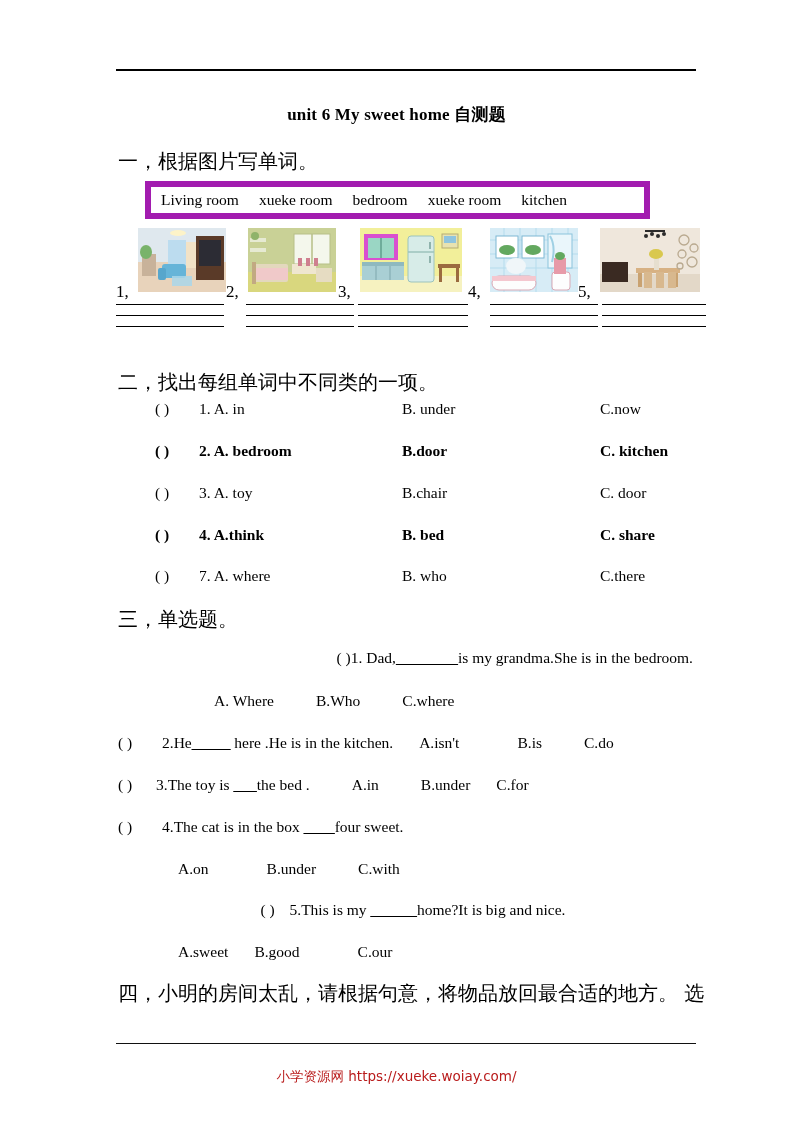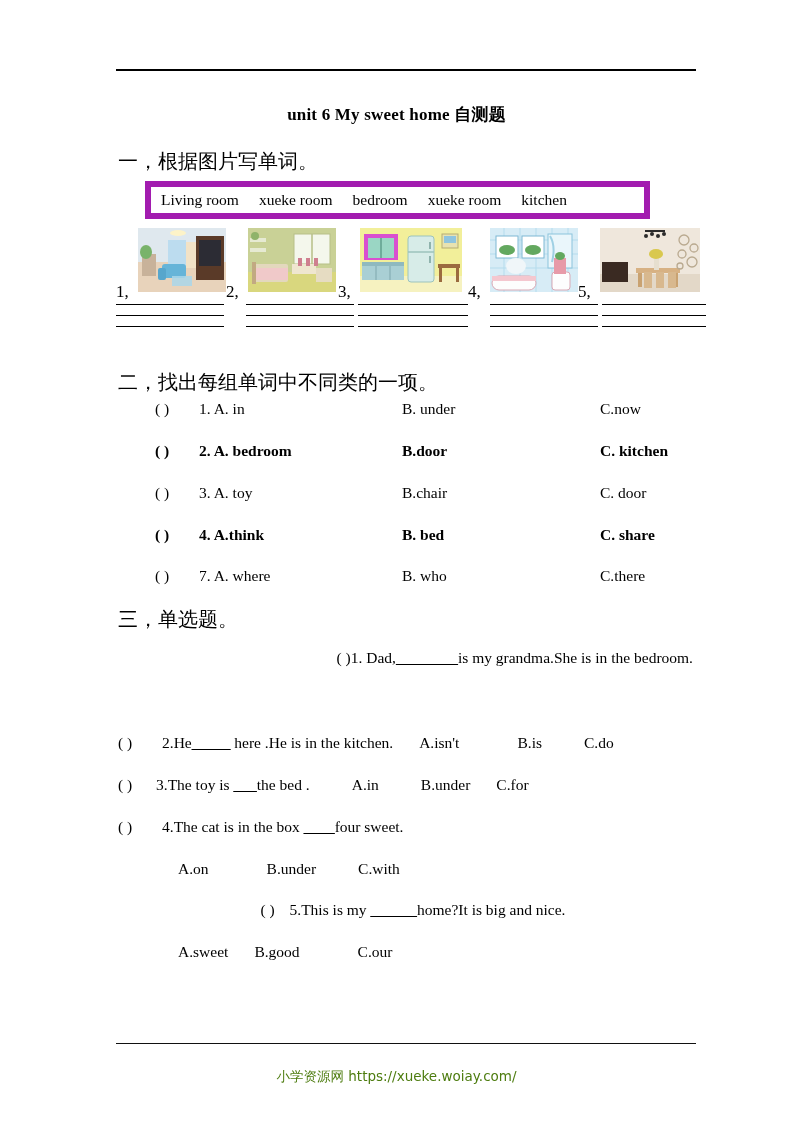--- a/index.html
+++ b/index.html
@@ -171,21 +171,21 @@
   .gap-l { display: inline-block; width: 58px; }
 
   
   .watermark {
     position: absolute;
     left: 0;
     top: 1068px;
     width: 793px;
     text-align: center;
     font-size: 13.5px;
-    color: #4d7c0f;
+    color: #b91c1c;
     font-family: "DejaVu Sans", "Liberation Sans", sans-serif;
   }
 </style>
 </head>
 <body>
 
 <div class="page">
 
   <div class="rule-top"></div>
 
@@ -402,20 +402,23 @@
     <span class="paren">(        )</span><span class="stem">7. A. where</span>
     <span class="optB"> B. who</span>
     <span class="optC">C.there</span>
   </div>
 
   <div class="sec-head" id="sec3-head">三，单选题。</div>
 
   <div class="inlinerow" style="top:649px;text-align:right;">
     <span class="paren" style="display:inline-block;width:44px;">(        )</span><span>1. Dad,</span><span class="blank-u">________</span><span>is my grandma.She is in the bedroom.</span>
   </div>
+  <div class="optline" style="top:692px;left:214px;">
+    <span class="o">A. Where</span><span class="gap-m"></span><span class="o">B.Who</span><span class="gap-m"></span><span class="o">C.where</span>
+  </div>
 
   <div class="inlinerow" style="top:734px;">
     <span class="paren" style="display:inline-block;width:44px;">(        )</span><span>2.He</span><span class="blank-u">_____</span><span> here .He is in the kitchen.</span><span class="gap-s"></span><span class="o">A.isn't</span><span class="gap-l"></span><span class="o">B.is</span><span class="gap-m"></span><span class="o">C.do</span>
   </div>
 
   <div class="inlinerow" style="top:776px;">
     <span class="paren" style="display:inline-block;width:38px;">(      )</span><span>3.The toy is </span><span class="blank-u">___</span><span>the bed .</span><span class="gap-m"></span><span class="o">A.in</span><span class="gap-m"></span><span class="o">B.under</span><span class="gap-s"></span><span class="o">C.for</span>
   </div>
 
   <div class="inlinerow" style="top:818px;">
@@ -425,18 +428,19 @@
     <span class="o">A.on</span><span class="gap-l"></span><span class="o">B.under</span><span class="gap-m"></span><span class="o">C.with</span>
   </div>
 
   <div class="inlinerow" style="top:901px;text-align:center;">
     <span class="paren" style="display:inline-block;width:44px;">(        )</span><span>5.This is my </span><span class="blank-u">______</span><span>home?It is big and nice.</span>
   </div>
   <div class="optline" style="top:943px;left:178px;">
     <span class="o">A.sweet</span><span class="gap-s"></span><span class="o">B.good</span><span class="gap-l"></span><span class="o">C.our</span>
   </div>
 
+  <div class="sec-head" id="sec4-head">四，小明的房间太乱，请根据句意，将物品放回最合适的地方。  选</div>
 
   <div class="rule-bottom"></div>
 
   <div class="watermark">小学资源网 https://xueke.woiay.com/</div>
 
 </div>
 
 </body></html>

